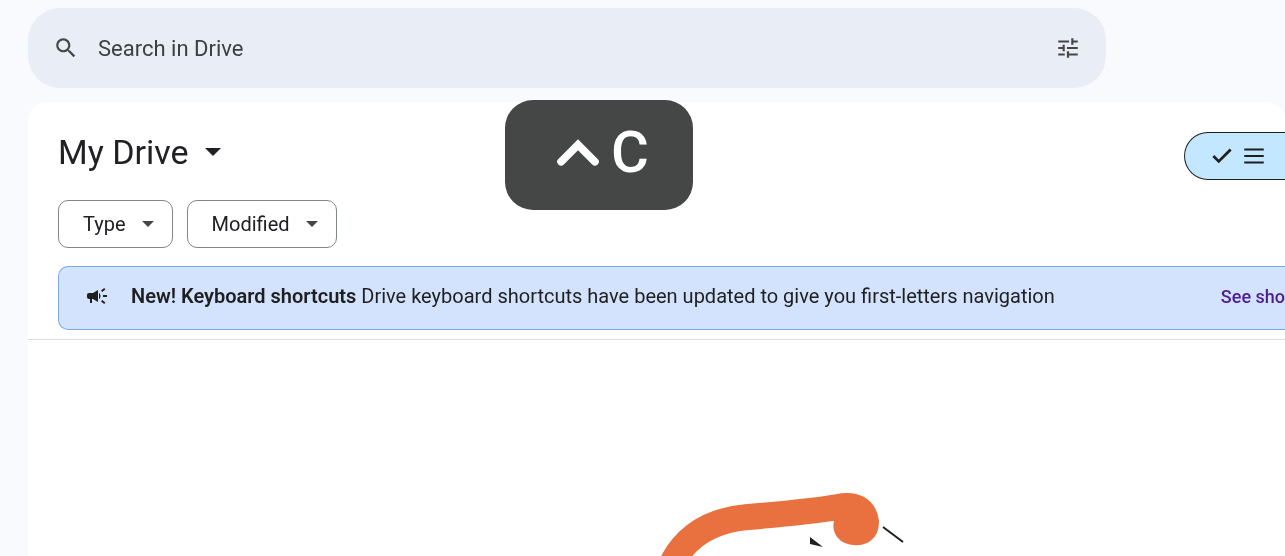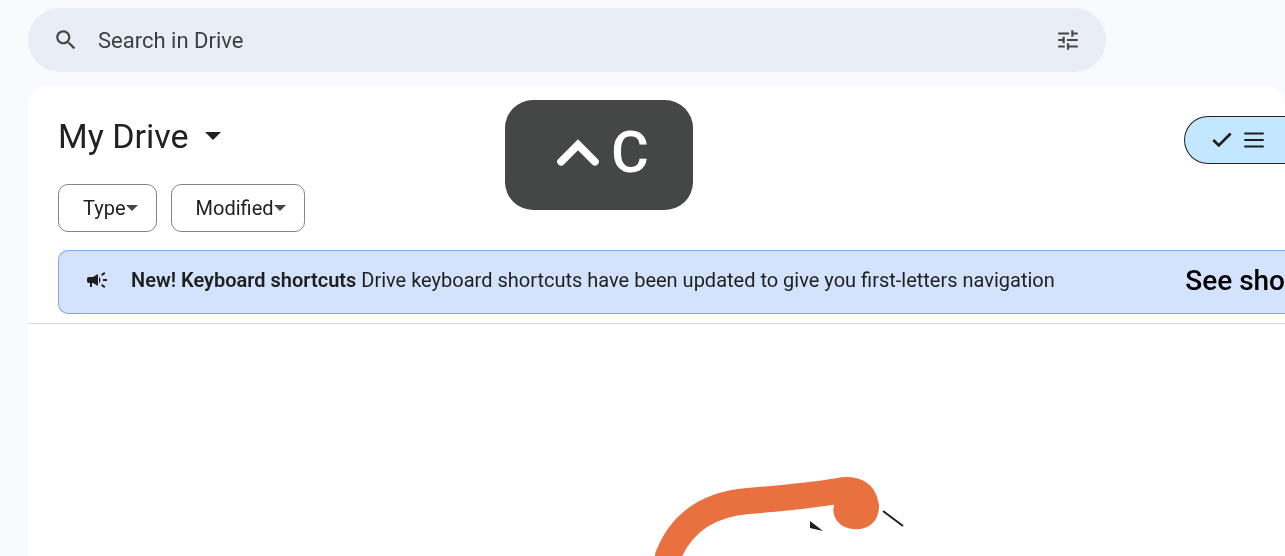--- a/index.html
+++ b/index.html
@@ -13,21 +13,21 @@
       background: #f8fafd;
       width: 1285px;
       height: 556px;
       overflow: hidden;
       position: relative;
     }
     
     .search-bar {
       margin: 8px 0 0 28px;
       width: 1078px;
-      height: 64px;
+      height: 80px;
       background: #e9eef6;
       border-radius: 32px;
       display: flex;
       align-items: center;
       padding: 0 18px;
     }
     
     .search-icon-wrap {
       display: flex;
       align-items: center;
@@ -120,20 +120,21 @@
     }
     
     .filter-chip {
       border: 1px solid #80868b;
       background: #ffffff;
       border-radius: 10px;
       height: 48px;
       padding: 0 18px 0 24px;
       display: flex;
       align-items: center;
+      gap: 16px;
       font-size: 20px;
       color: #202124;
       cursor: pointer;
     }
     
     .chip-caret {
       width: 0;
       height: 0;
       border-left: 6px solid transparent;
       border-right: 6px solid transparent;
@@ -156,22 +157,22 @@
     .banner-text {
       font-size: 20px;
       color: #1f1f1f;
     }
     
     .banner-text strong {
       font-weight: 600;
     }
     
     .banner-link {
-      color: #000000;
-      font-size: 28px;
+      color: #4c1d95;
+      font-size: 18px;
       font-weight: 500;
       margin-left: auto;
       margin-right: 0;
       cursor: pointer;
       white-space: nowrap;
     }
     
     .divider {
       position: absolute;
       left: 0;

